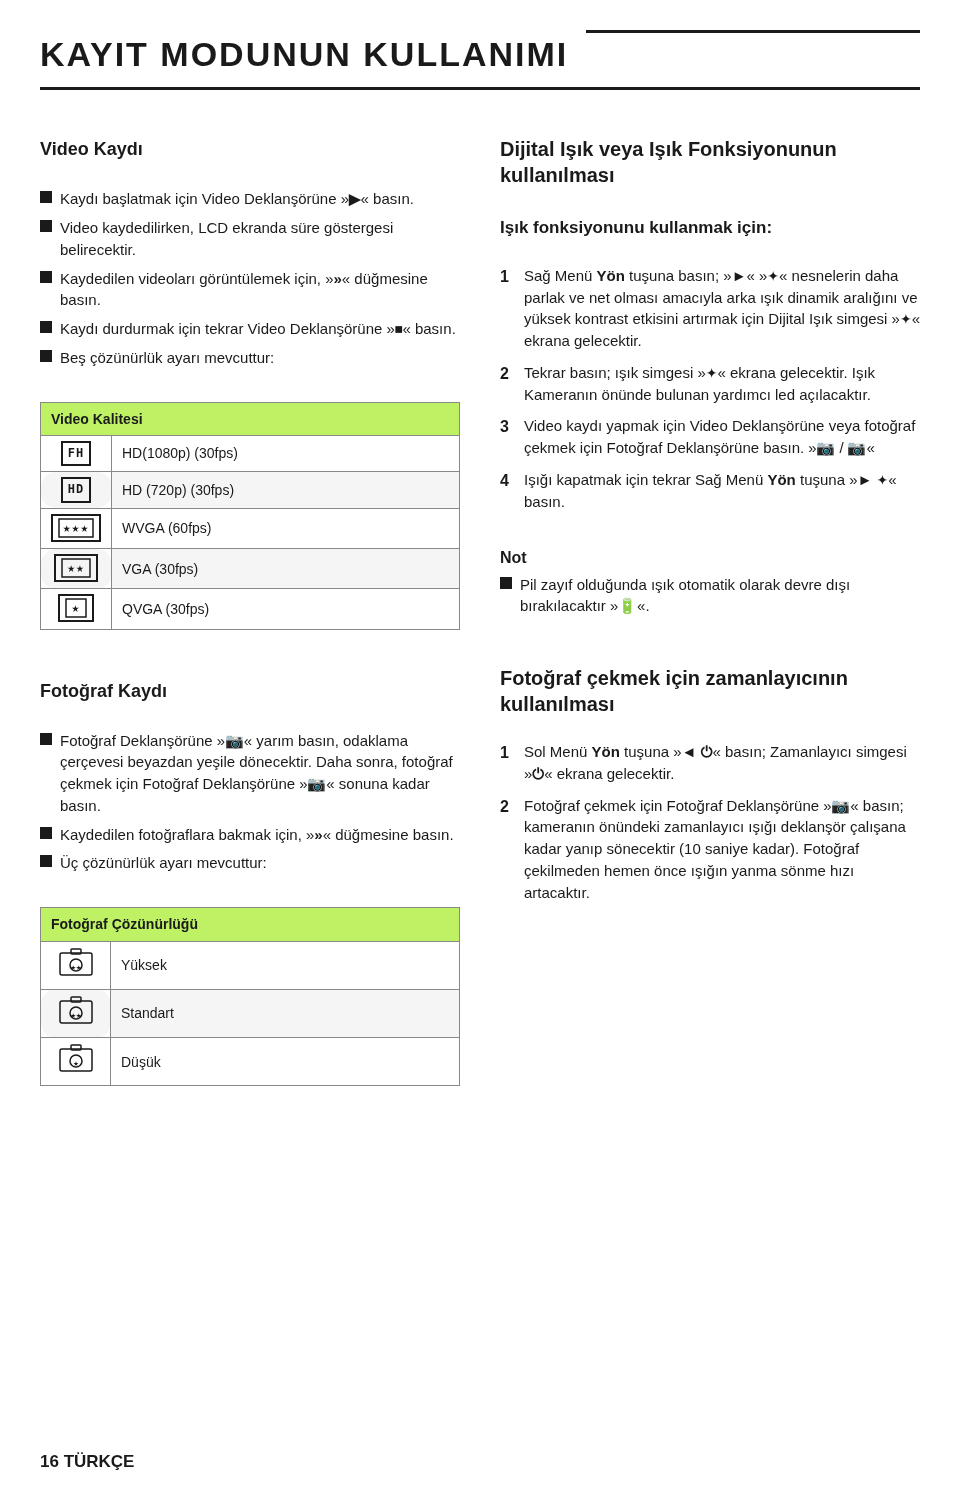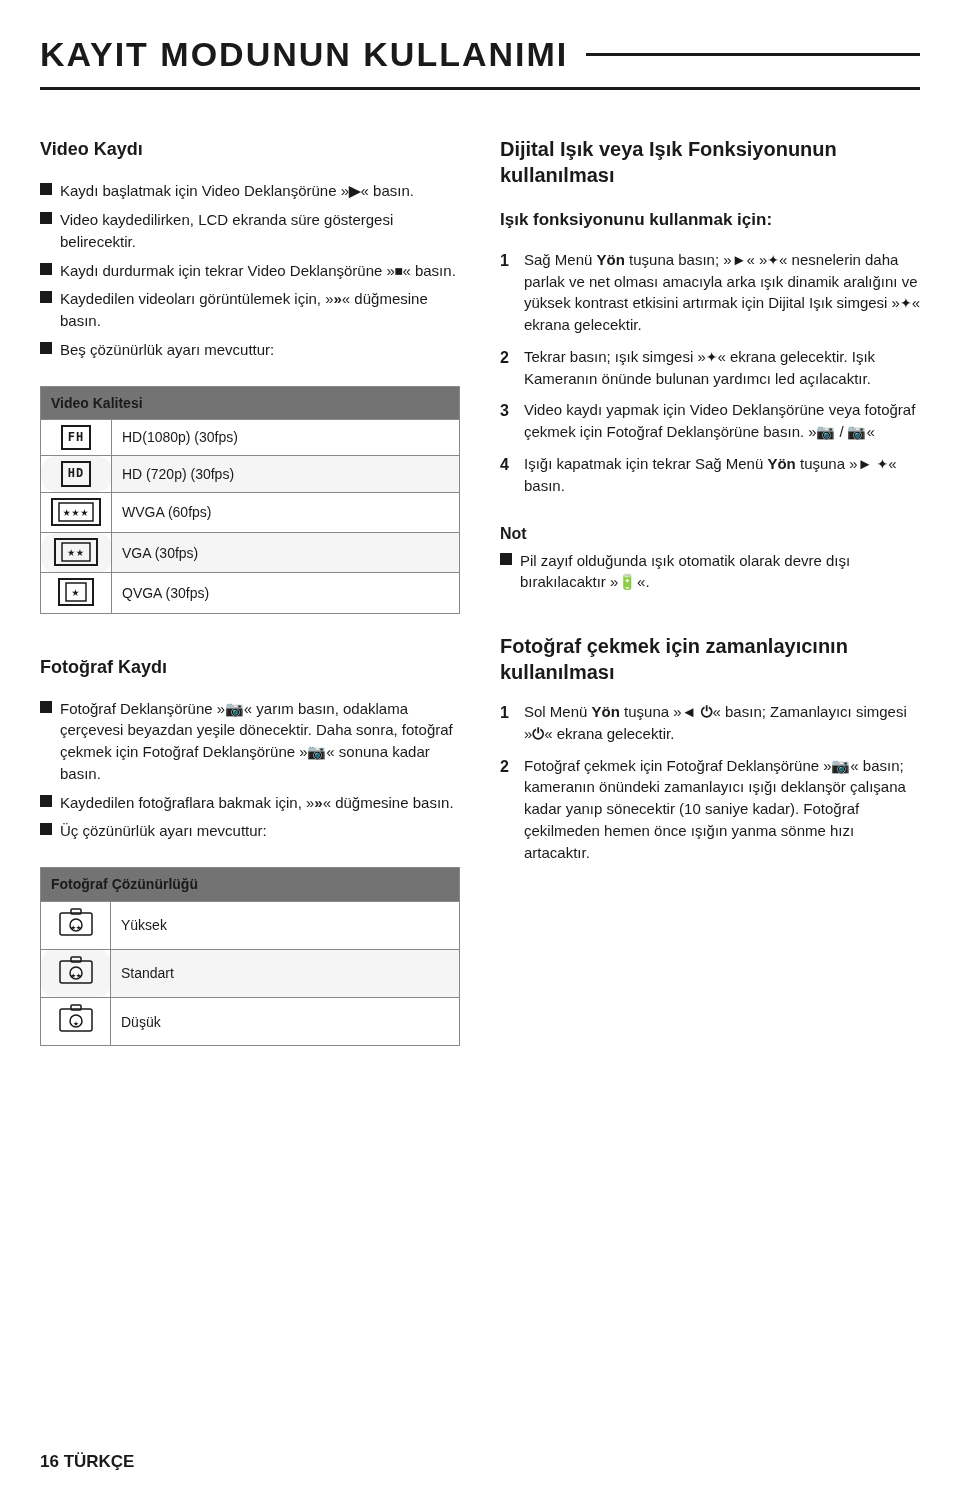--- a/index.html
+++ b/index.html
@@ -24,41 +24,41 @@
     
     .page-title {
       font-size: 34px;
       font-weight: 900;
       letter-spacing: 2px;
       text-transform: uppercase;
       border-bottom: 3px solid #1a1a1a;
       padding-bottom: 8px;
       margin-bottom: 28px;
       display: flex;
-      align-items: center;
+      align-items: flex-start;
       gap: 18px;
     }
     .page-title .title-line {
       flex: 1;
       height: 3px;
       background: #1a1a1a;
       display: inline-block;
     }
 
     
     .content {
       display: grid;
       grid-template-columns: 1fr 1fr;
       gap: 0 40px;
     }
 
     .left-col, .right-col {
       display: flex;
       flex-direction: column;
-      gap: 8px;
+      gap: 16px;
     }
 
     
     .section-heading {
       font-size: 18px;
       font-weight: 900;
       margin-bottom: 10px;
       margin-top: 18px;
     }
 
@@ -86,21 +86,21 @@
     }
 
     
     .quality-table {
       width: 100%;
       border-collapse: collapse;
       margin-bottom: 14px;
       border: 1.5px solid #888;
     }
     .quality-table th {
-      background: #737373;
+      background: #bef264;
       font-size: 14px;
       font-weight: 700;
       padding: 6px 10px;
       text-align: left;
       border: 1.5px solid #888;
     }
     .quality-table td {
       padding: 5px 10px;
       border: 1.5px solid #888;
       font-size: 14px;
@@ -214,25 +214,25 @@
         <li>
           <span class="bullet-square"></span>
           <span>Kaydı başlatmak için Video Deklanşörüne »<strong>▶</strong>« basın.</span>
         </li>
         <li>
           <span class="bullet-square"></span>
           <span>Video kaydedilirken, LCD ekranda süre göstergesi belirecektir.</span>
         </li>
         <li>
           <span class="bullet-square"></span>
+          <span>Kaydedilen videoları görüntülemek için, »<strong>»</strong>« düğmesine basın.</span>
+        </li>
+        <li>
+          <span class="bullet-square"></span>
           <span>Kaydı durdurmak için tekrar Video Deklanşörüne »<strong>⏹</strong>« basın.</span>
-        </li>
-        <li>
-          <span class="bullet-square"></span>
-          <span>Kaydedilen videoları görüntülemek için, »<strong>»</strong>« düğmesine basın.</span>
         </li>
         <li>
           <span class="bullet-square"></span>
           <span>Beş çözünürlük ayarı mevcuttur:</span>
         </li>
       </ul>
 
       <table class="quality-table">
         <thead>
           <tr>

